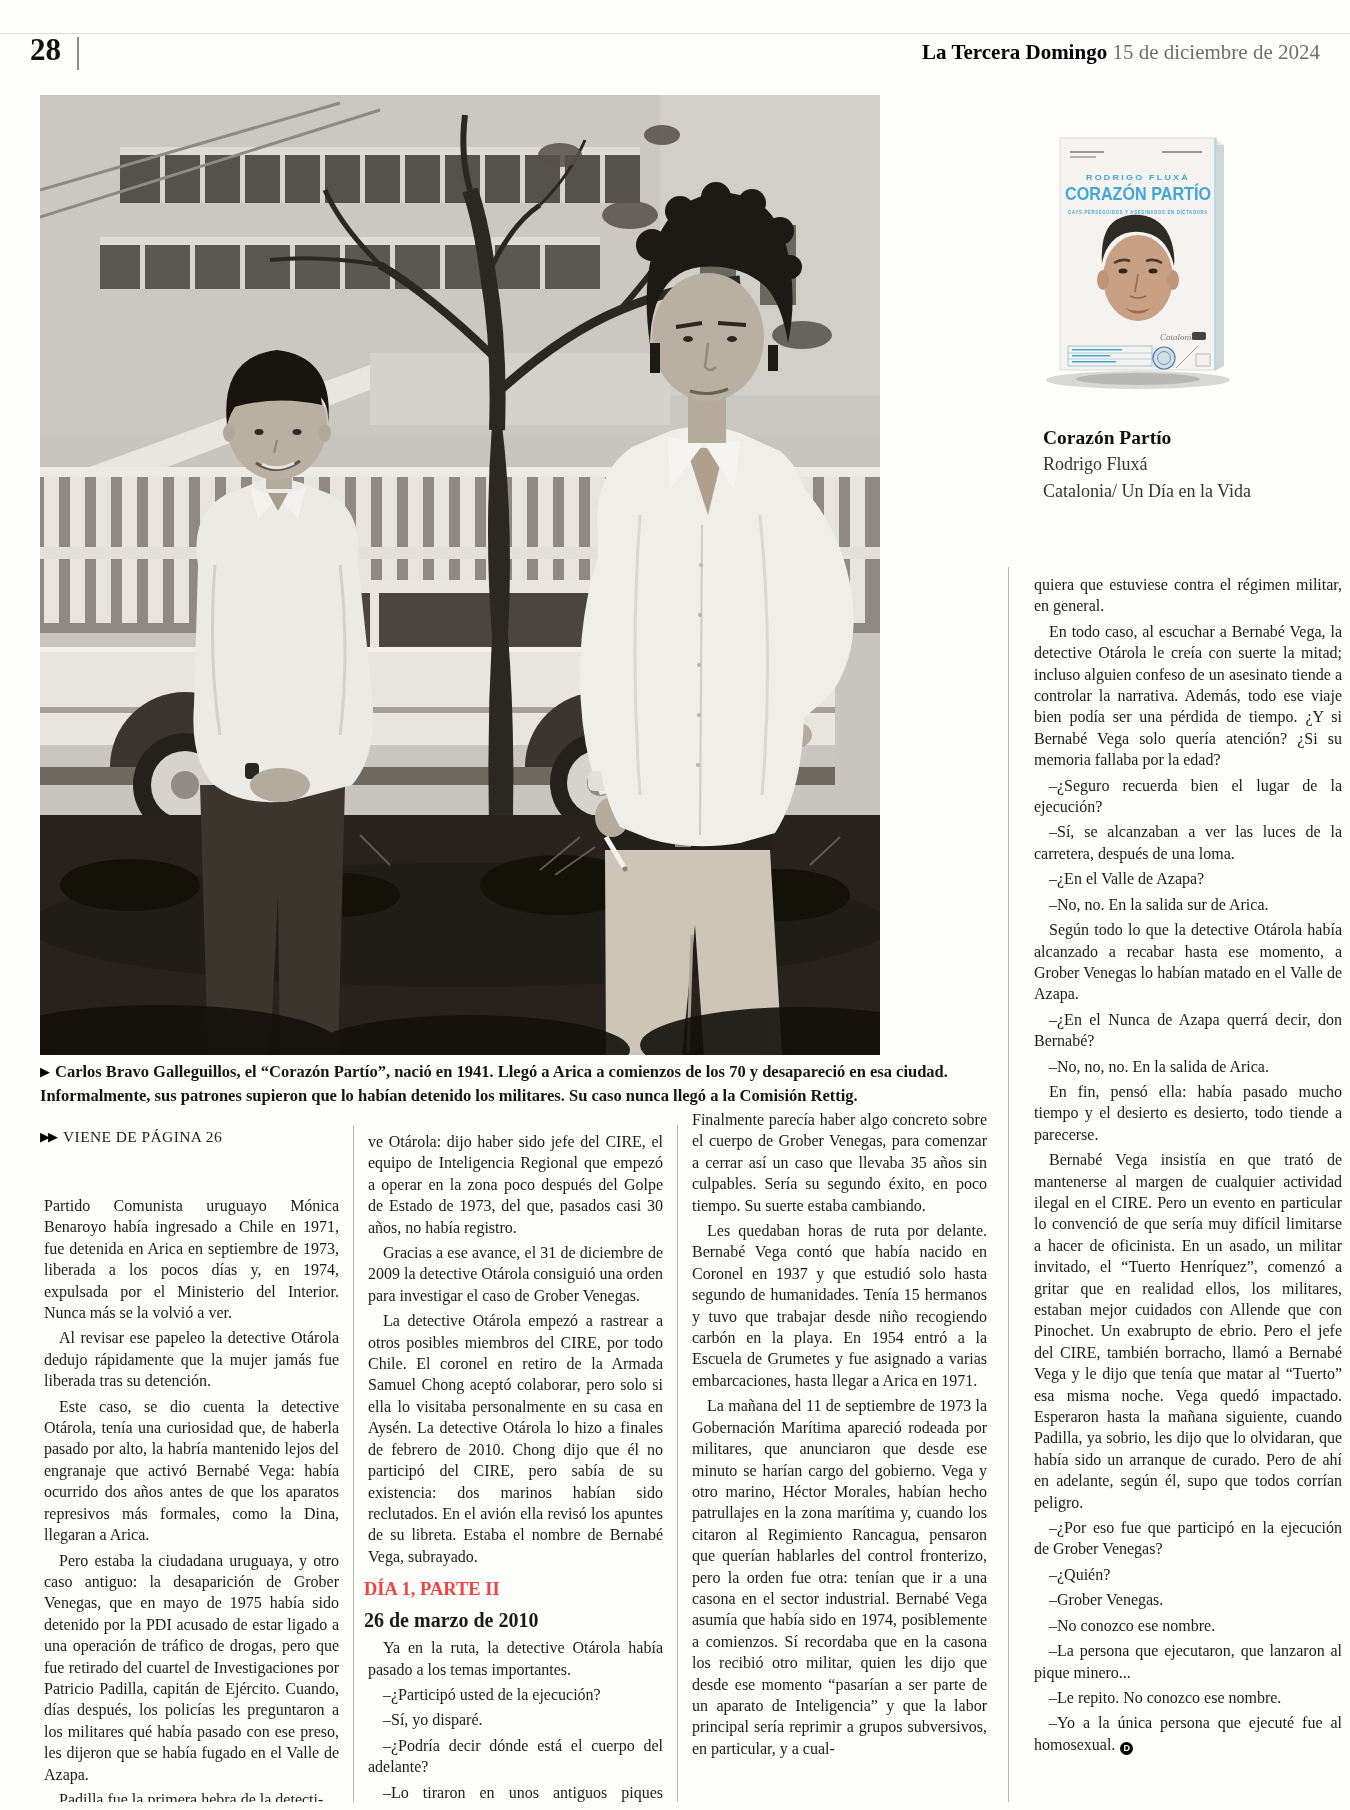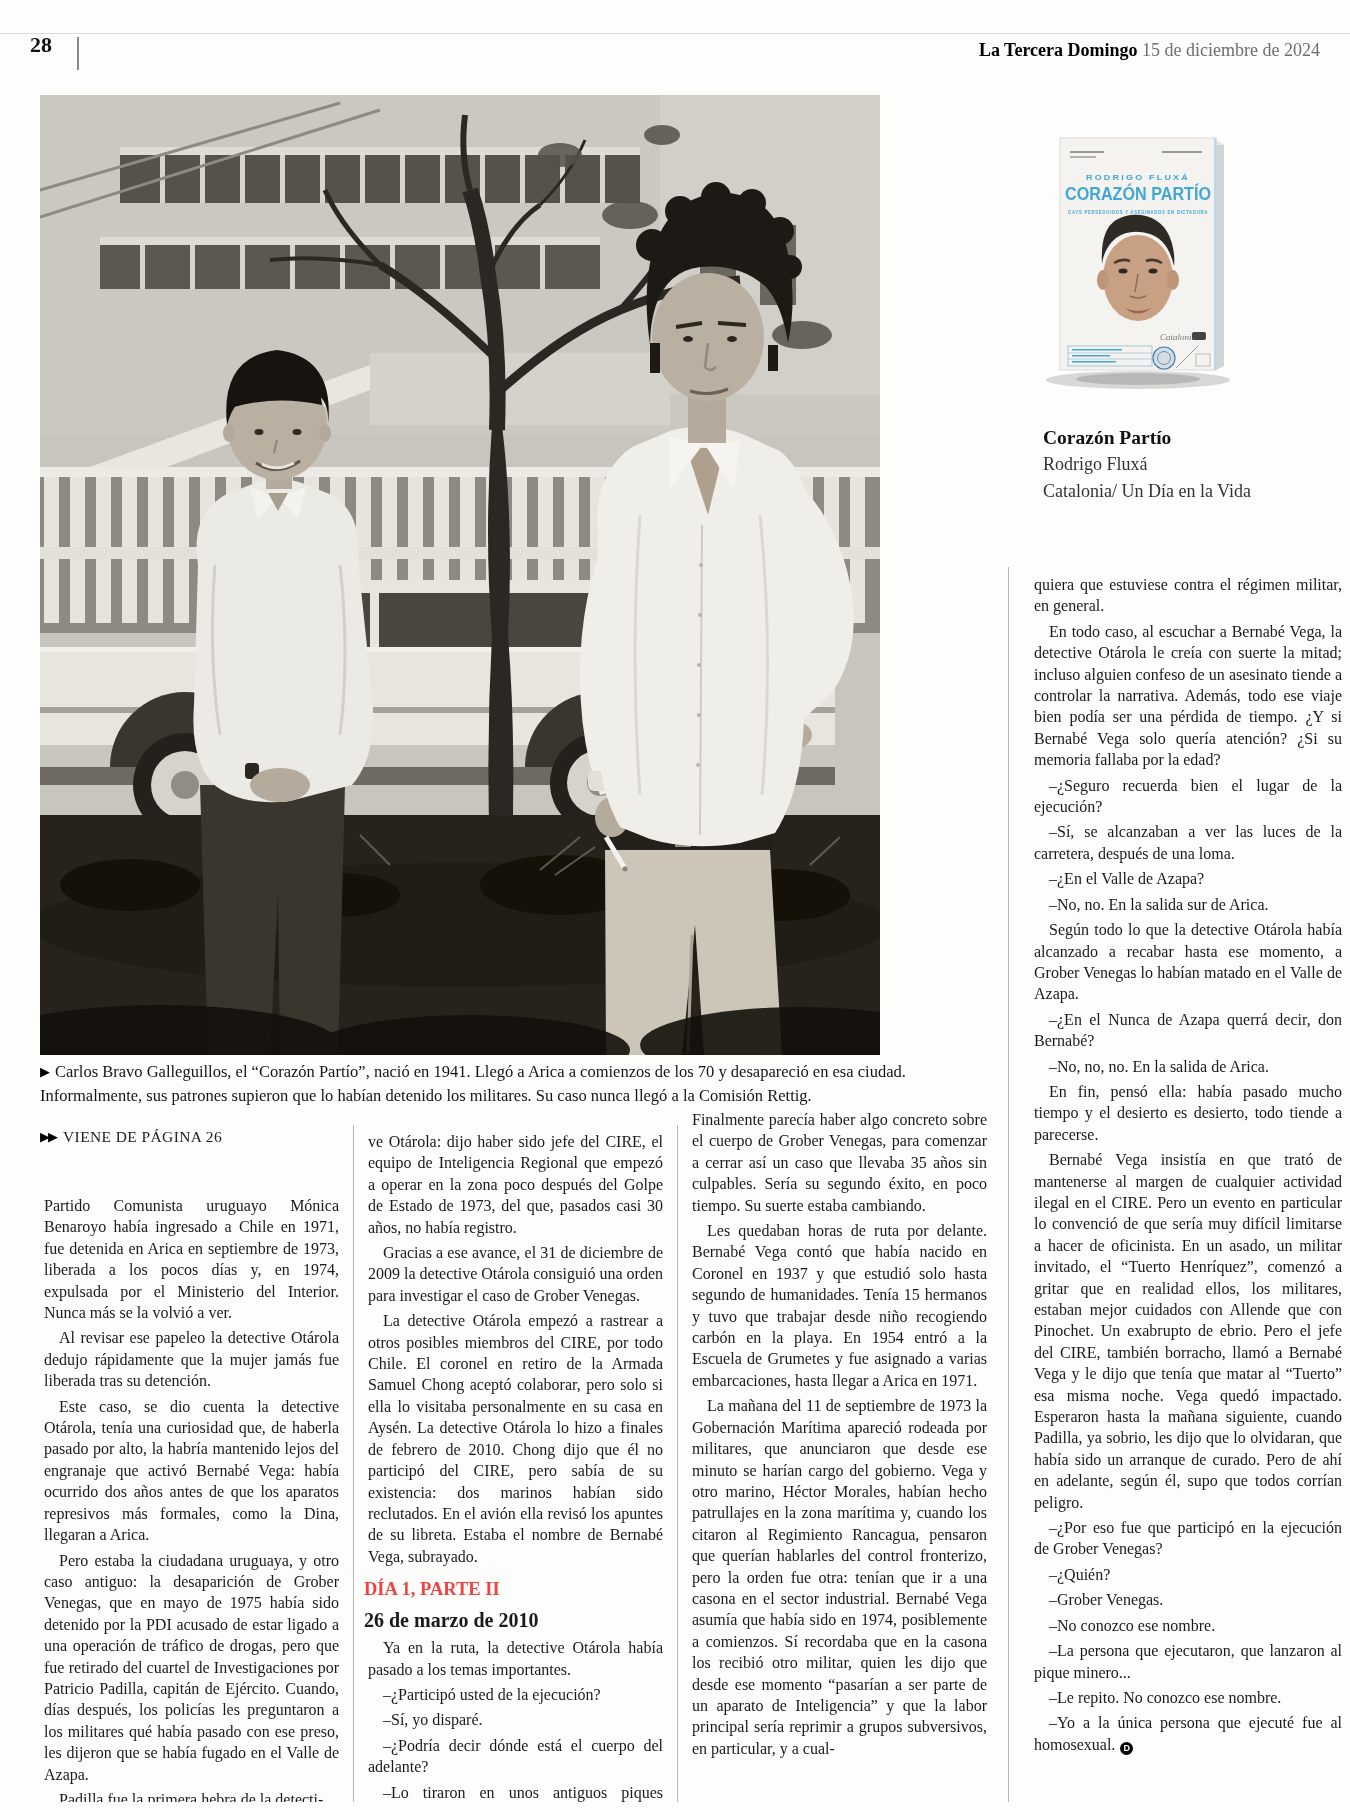--- a/index.html
+++ b/index.html
@@ -1,33 +1,33 @@
 <!DOCTYPE html>
 <html lang="es"><head>
 <meta charset="utf-8">
 <style>
   html,body{margin:0;padding:0;background:#ffffff;}
   #page{position:relative;width:1350px;height:1810px;background:#fdfdfb;overflow:hidden;
         font-family:"Liberation Serif","DejaVu Serif",serif;color:#1a1a1a;}
   .abs{position:absolute;}
   
   #top-rule{left:0;top:33px;width:1350px;height:1px;background:#dcdcda;}
-  #page-number{left:30px;top:34px;font-size:22px;font-weight:bold;color:#111;line-height:1;}
+  #page-number{left:30px;top:34px;font-size:31px;font-weight:bold;color:#111;line-height:1;}
   #page-number-bar{left:77px;top:37px;width:2px;height:33px;background:#8a8a8a;}
-  #masthead{right:30px;top:40px;font-size:18px;white-space:nowrap;}
+  #masthead{right:30px;top:40px;font-size:21px;white-space:nowrap;}
   #masthead b{color:#000;}
   #masthead span.date{color:#6e6e6e;}
   
   #photo{left:40px;top:95px;width:840px;height:960px;background:#c8c5bf;}
   
   #book{left:1030px;top:118px;width:220px;height:280px;}
   #book-info{left:1043px;top:424px;line-height:27px;font-size:18px;color:#333;}
   #book-info .t{font-size:19.5px;font-weight:bold;color:#111;}
   
-  #caption{left:40px;top:1060px;width:960px;font-weight:normal;font-size:16.5px;line-height:24px;color:#151515;}
+  #caption{left:40px;top:1060px;width:960px;font-weight:bold;font-size:16.5px;line-height:24px;color:#151515;}
   #caption .cap-line{white-space:nowrap;overflow:hidden;}
   .tri{color:#000;font-size:13px;letter-spacing:-2px;margin-right:7px;vertical-align:1px;}
   
   #kicker{left:40px;top:1128px;font-size:15.5px;letter-spacing:.4px;color:#222;white-space:nowrap;}
   
   .col{font-size:16px;line-height:21.4px;text-align:justify;overflow:hidden;hyphens:auto;-webkit-hyphens:auto;}
   .col p{margin:4px;text-indent:15px;}
   .col p.noindent{text-indent:0;}
   #col1{left:40px;top:1191px;width:303px;height:611px;}
   #col2{left:364px;top:1127px;width:303px;height:675px;}

